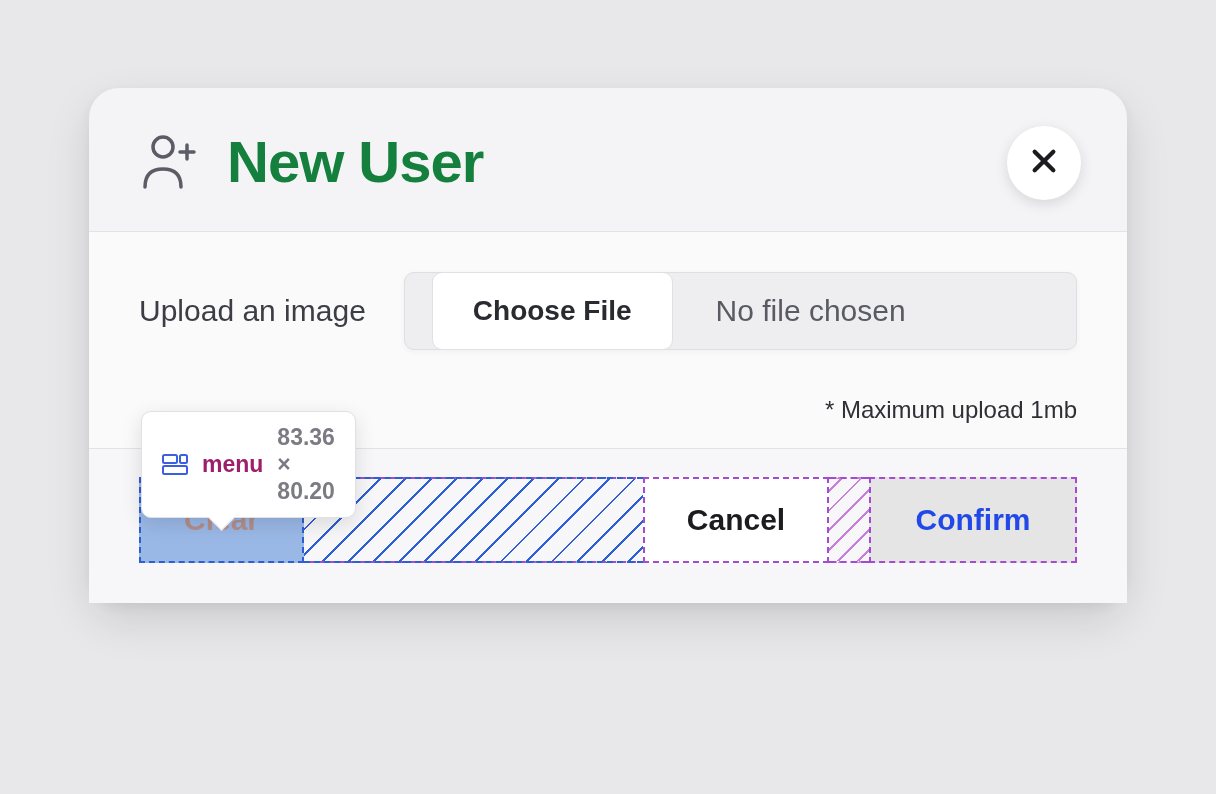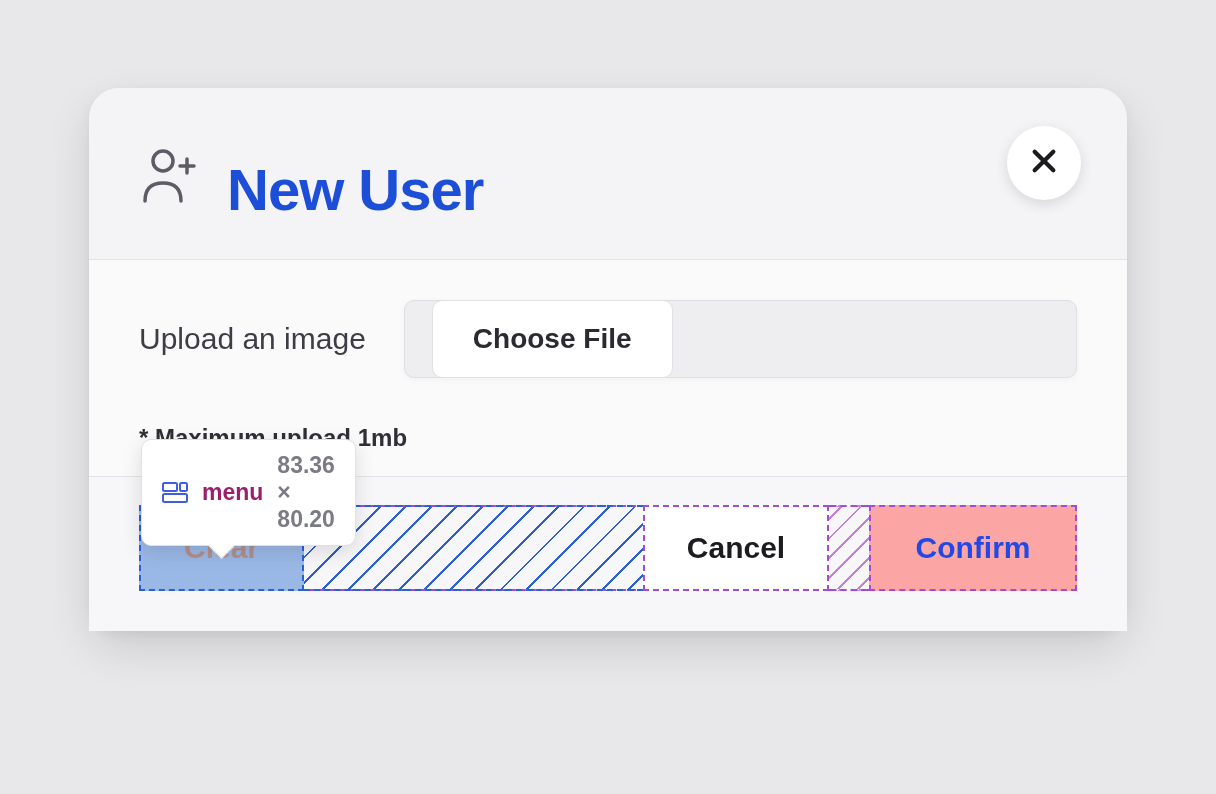--- a/index.html
+++ b/index.html
@@ -34,23 +34,22 @@
     }
     .user-plus-icon {
       width: 62px;
       height: 62px;
       position: relative;
       flex-shrink: 0;
     }
     .dialog-title {
       font-size: 58px;
       font-weight: 900;
-      color: #1d4ed8;
+      color: #15803d;
       letter-spacing: -1px;
-      margin-top: 28px;
     }
     .close-button {
       position: absolute;
       right: 46px;
       top: 38px;
       width: 74px;
       height: 74px;
       background: #ffffff;
       border-radius: 50%;
       display: flex;
@@ -103,21 +102,22 @@
       display: flex;
       align-items: center;
       padding-left: 44px;
       font-size: 30px;
       color: #5a5a63;
     }
     .hint {
       font-size: 24px;
       color: #2f2f36;
       margin-top: 46px;
-      font-weight: 700;
+      font-weight: 400;
+      text-align: right;
     }
     .dialog-footer {
       background: #f7f7f9;
       border-top: 1px solid #e3e3e7;
       padding: 28px 50px 40px 50px;
       position: relative;
     }
     .flex-overlay {
       display: flex;
       align-items: stretch;
@@ -173,21 +173,21 @@
         transparent,
         transparent 7px,
         #c77fd9 7px,
         #c77fd9 9px,
         transparent 9px,
         transparent 14px
       );
     }
     .flex-confirm {
       width: 208px;
-      background: #fca5a5;
+      background: #e5e5e5;
       color: #2249e8;
       border: 2px dashed #a34bd1;
       margin: -2px -2px -2px 0;
     }
     .tooltip {
       position: absolute;
       top: -68px;
       left: 0px;
       background: #ffffff;
       border: 1px solid #e0e0e5;
@@ -248,20 +248,21 @@
         </svg>
       </span>
     </div>
   </div>
 
   <div class="dialog-body">
     <div class="upload-row">
       <div class="upload-label">Upload an image</div>
       <div class="file-picker">
         <div class="choose-file-btn">Choose File</div>
+        <div class="file-status">No file chosen</div>
       </div>
     </div>
     <div class="hint">* Maximum upload 1mb</div>
   </div>
 
   <div class="dialog-footer">
     <div class="flex-overlay">
 
       <div class="flex-item flex-clear">
         <span>Clear</span>

